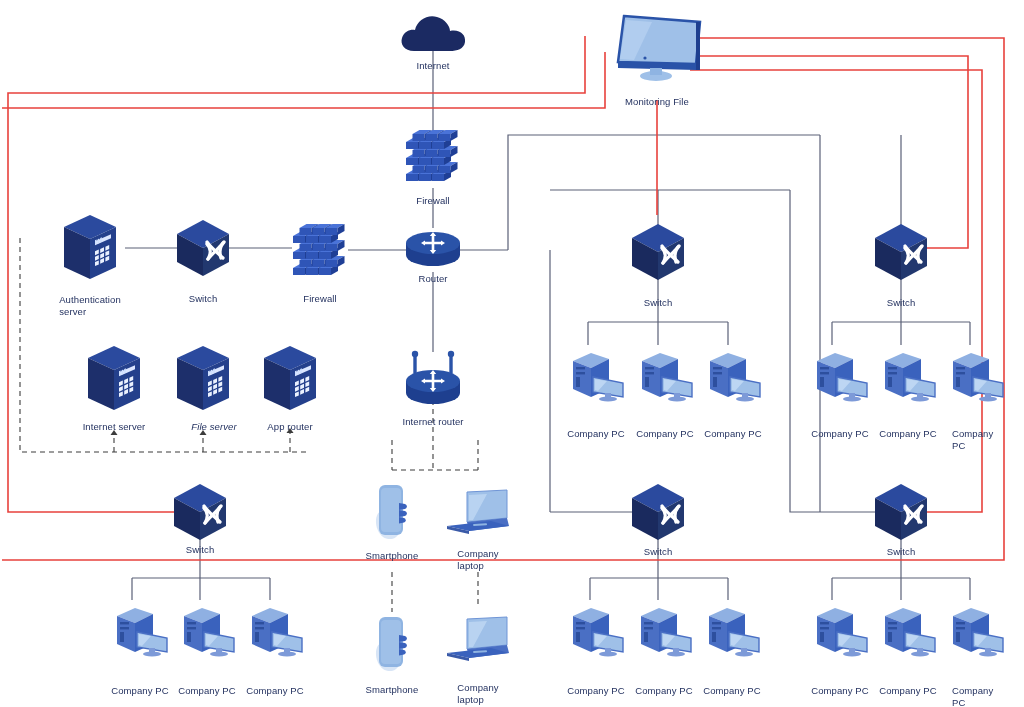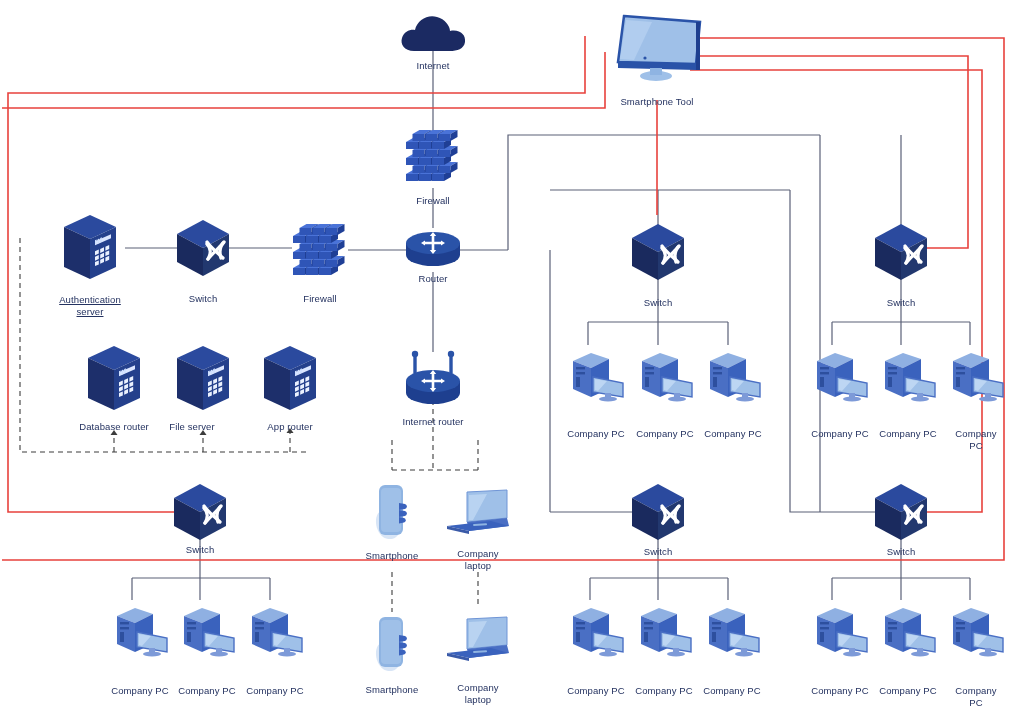--- a/index.html
+++ b/index.html
@@ -1,20 +1,20 @@
 <!DOCTYPE html>
 <html><head>
 <meta charset="utf-8">
 <style>
   html,body{margin:0;padding:0;background:#ffffff;}
   body{width:1024px;height:707px;font-family:"Liberation Sans",sans-serif;overflow:hidden;}
   #stage{position:relative;width:1024px;height:707px;background:#fff;}
   #wires{position:absolute;left:0;top:0;width:1024px;height:707px;}
   .node{position:absolute;transform:translate(-50%,-50%);}
-  .label{position:absolute;transform:translateX(-50%);text-align:center;
+  .label{position:absolute;transform:translateX(-50%);
          font-family:"Liberation Sans",sans-serif;font-size:9.5px;line-height:11.5px;
          color:#243260;white-space:pre-line;letter-spacing:.1px;}
   svg{display:block;overflow:visible;}
 </style>
 </head>
 <body>
 
 <div id="stage">
 
   <svg id="wires" viewBox="0 0 1024 707" width="1024" height="707">
@@ -750,31 +750,31 @@
           <polygon points="28,30 58,36 58,50 28,45" fill="#9fc0e8"></polygon>
           <polygon points="28,30 58,36 58,50 28,45" fill="none" stroke="#4a6fc4" stroke-width="1.4"></polygon>
           <polygon points="30,32 42,34 33,44 30,43" fill="#c4dbf5" opacity=".8"></polygon>
           <rect x="40" y="46" width="6" height="5" fill="#7d9ad8"></rect>
           <ellipse cx="43" cy="52" rx="9" ry="2.6" fill="#7d9ad8"></ellipse>
         </svg>
       </div>
     </div>
   <div id="labels">
       <div class="label" style="left: 433px; top: 60px;">Internet</div>
-      <div class="label" style="left: 657px; top: 96px;">Smartphone Tool</div>
+      <div class="label" style="left: 657px; top: 96px;">Monitoring File</div>
       <div class="label" style="left: 433px; top: 195px;">Firewall</div>
-      <div class="label" style="left: 90px; top: 294px; text-decoration: underline;">Authentication
+      <div class="label" style="left: 90px; top: 294px;">Authentication
 server</div>
       <div class="label" style="left: 203px; top: 293px;">Switch</div>
       <div class="label" style="left: 320px; top: 293px;">Firewall</div>
       <div class="label" style="left: 433px; top: 273px;">Router</div>
       <div class="label" style="left: 658px; top: 297px;">Switch</div>
       <div class="label" style="left: 901px; top: 297px;">Switch</div>
-      <div class="label" style="left: 114px; top: 421px;">Database router</div>
-      <div class="label" style="left: 192px; top: 421px;">File server</div>
+      <div class="label" style="left: 114px; top: 421px;">Internet server</div>
+      <div class="label" style="left: 214px; top: 421px; font-style: italic;">File server</div>
       <div class="label" style="left: 290px; top: 421px;">App router</div>
       <div class="label" style="left: 433px; top: 416px;">Internet router</div>
       <div class="label" style="left: 596px; top: 428px;">Company PC</div>
       <div class="label" style="left: 665px; top: 428px;">Company PC</div>
       <div class="label" style="left: 733px; top: 428px;">Company PC</div>
       <div class="label" style="left: 840px; top: 428px;">Company PC</div>
       <div class="label" style="left: 908px; top: 428px;">Company PC</div>
       <div class="label" style="left: 976px; top: 428px;">Company PC</div>
       <div class="label" style="left: 200px; top: 544px;">Switch</div>
       <div class="label" style="left: 658px; top: 546px;">Switch</div>

